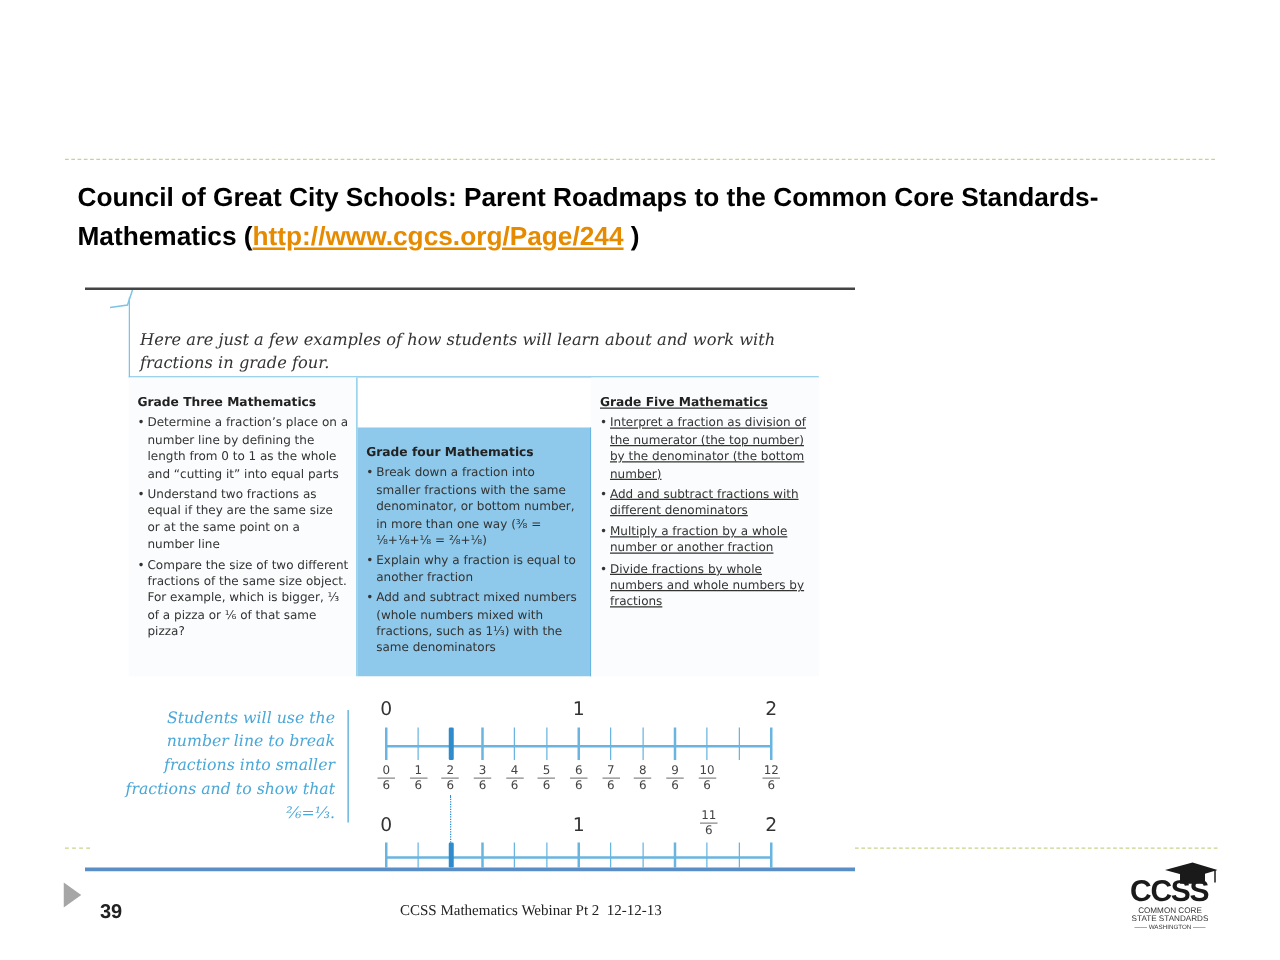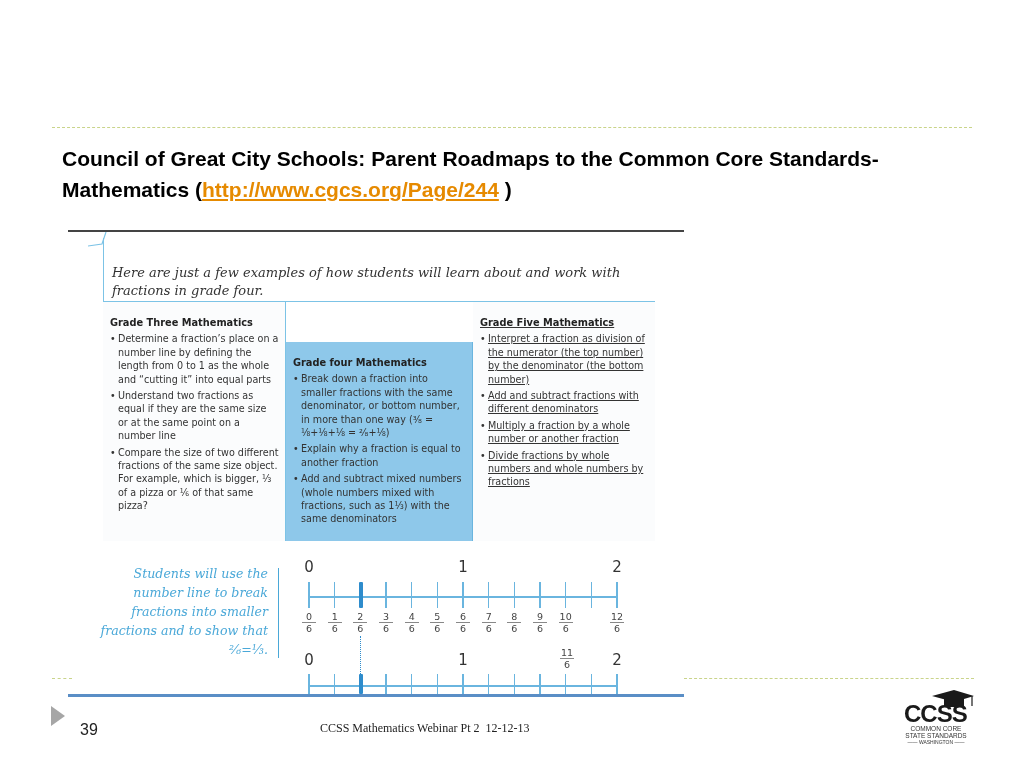--- a/index.html
+++ b/index.html
@@ -43,21 +43,21 @@
   .nl-axis { position: absolute; height: 1.5px; background: #6ab5df; }
   .nl-tick { position: absolute; width: 1.5px; background: #6ab5df; }
   .nl-tick.hl { width: 4px; background: #2e8ccc; border-radius: 1px; }
   .nl-frac { position: absolute; font-family: "DejaVu Sans", sans-serif; font-size: 9.5px; color: #444; text-align: center; width: 18px; transform: translateX(-50%); line-height: 11px; }
   .nl-frac .num { display: block; border-bottom: 1px solid #888; margin: 0 2px; }
   .nl-dots { position: absolute; width: 0; border-left: 1.5px dotted #2e8ccc; }
   .fig-bottom-line { position: absolute; left: 0; top: 466px; width: 616px; height: 3px; background: #5a8ec6; }
 
   .footer-arrow { position: absolute; left: 51px; top: 706px; width: 0; height: 0;
                   border-top: 10px solid transparent; border-bottom: 10px solid transparent; border-left: 14px solid #a6a6a6; }
-  .slide-num { position: absolute; left: 80px; top: 721px; font-family: "Liberation Sans", sans-serif; font-size: 16px; color: #222; }
+  .slide-num { position: absolute; left: 80px; top: 721px; font-family: "Liberation Sans", sans-serif; font-size: 16px; color: #222; font-weight: bold; }
   .footer-text { position: absolute; left: 320px; top: 721px; font-family: Liberation Serif, serif; font-size: 12px; color: #222; white-space: pre; }
 
   .logo { position: absolute; left: 900px; top: 688px; width: 80px; height: 60px; }
   .logo-text { position: absolute; left: 4px; top: 12px; font-family: "Liberation Sans", sans-serif; font-weight: bold; font-size: 24px; letter-spacing: -1px; color: #1a1a1a; }
   .logo-sub { position: absolute; left: 0; width: 72px; text-align: center; font-family: "Liberation Sans", sans-serif; font-size: 6.5px; color: #333; line-height: 7px; }
 </style>
 </head>
 <body>
 
 <div class="dash-line" id="dash-top"></div>

